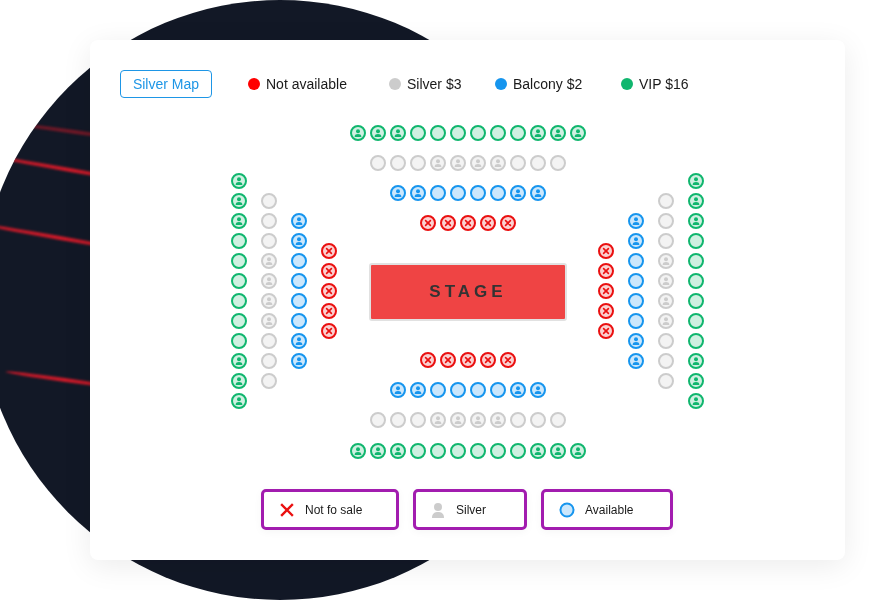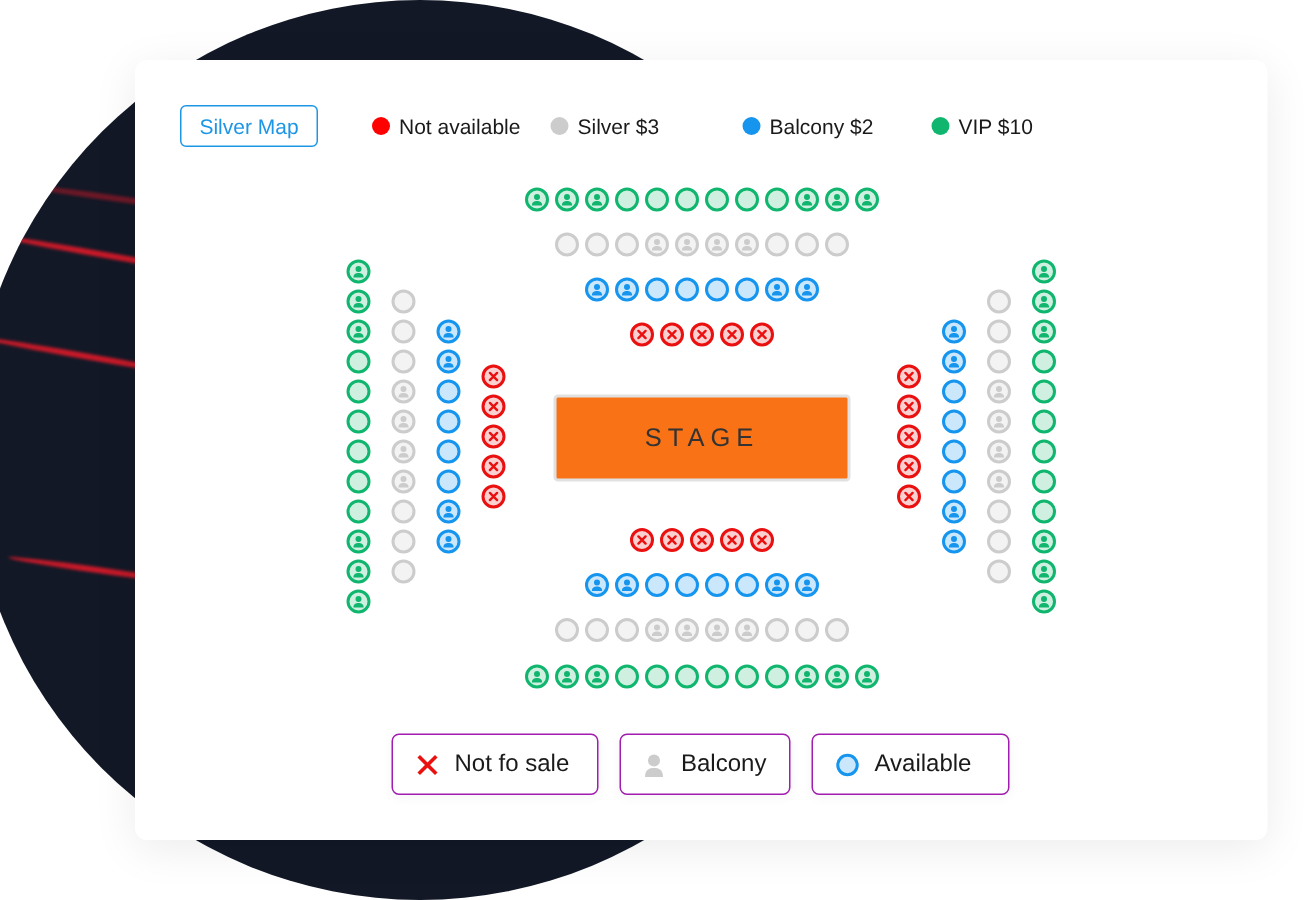--- a/index.html
+++ b/index.html
@@ -41,27 +41,27 @@
     display: flex; align-items: center; justify-content: center;
   }
   .seat svg { width: 10px; height: 10px; display: block; }
   .t-vip { border-color: #10b66e; background: #cff0e1; }
   .t-silver { border-color: #cccccc; background: #f3f3f3; }
   .t-balcony { border-color: #1695ee; background: #cbe7fc; }
   .t-na { border-color: #ea1010; background: #fbd0d0; }
   .stage {
     position: absolute; left: 369px; top: 263px; width: 198px; height: 58px;
     box-sizing: border-box; border: 2px solid #e1e1e1; border-radius: 3px;
-    background: #f97316; display: flex; align-items: center; justify-content: center;
-    font-weight: normal; font-size: 17px; letter-spacing: 4px; color: #333;
+    background: #ef4444; display: flex; align-items: center; justify-content: center;
+    font-weight: bold; font-size: 17px; letter-spacing: 4px; color: #333;
   }
   .key {
     position: absolute; top: 489px; height: 41px; box-sizing: border-box;
-    border: 1px solid #a21caf; border-radius: 5px; background: #fff;
-    display: flex; align-items: center; font-size: 16px; color: #1a1a1a;
+    border: 3px solid #a21caf; border-radius: 5px; background: #fff;
+    display: flex; align-items: center; font-size: 12px; color: #1a1a1a;
     box-shadow: 0 2px 8px rgba(0,0,0,0.04);
   }
   .key .kicon { width: 16px; height: 16px; display: flex; align-items: center; justify-content: center; margin-right: 10px; }
 </style>
 </head>
 <body>
 
 <div class="blob">
   <div class="stripe" style="left:25px;top:130px;width:140px;transform:rotate(8deg);opacity:0.5;"></div>
   <div class="stripe" style="left:10px;top:168px;width:160px;transform:rotate(10deg);"></div>
@@ -70,31 +70,31 @@
 </div>
 
 <div class="card"></div>
 
 <button class="large-map">Silver Map</button>
 
 <div class="legend-item" style="left:248px;">
   <span class="legend-dot" style="background:#ff0000;"></span>
   <span>Not available</span>
 </div>
-<div class="legend-item" style="left:367px;align-items:center;">
+<div class="legend-item" style="left:389px;align-items:center;">
   <span class="legend-dot" style="background:#cccccc;"></span>
   <span>Silver $3</span>
 </div>
 <div class="legend-item" style="left:495px;">
   <span class="legend-dot" style="background:#1695ee;"></span>
   <span>Balcony $2</span>
 </div>
 <div class="legend-item" style="left:621px;">
   <span class="legend-dot" style="background:#10b66e;"></span>
-  <span>VIP $10</span>
+  <span>VIP $16</span>
 </div>
 
 <div class="stage">STAGE</div>
 
 <div id="seats">
     <div class="seat t-vip" style="left: 358px; top: 133px;">
       <svg viewBox="0 0 10 10">
         <circle cx="5" cy="3.3" r="2" fill="#10b66e"></circle>
         <path d="M1.6 9 C1.6 6.6 3.2 6 5 6 C6.8 6 8.4 6.6 8.4 9 Z" fill="#10b66e"></path>
       </svg>
@@ -603,21 +603,21 @@
   </span>
   <span>Not fo sale</span>
 </div>
 <div class="key" style="left:413px;width:114px;padding-left:14px;">
   <span class="kicon">
     <svg width="14" height="16" viewBox="0 0 14 16">
         <circle cx="7" cy="5" r="4" fill="#cccccc"></circle>
         <path d="M1 16 C1 11 4 10 7 10 C10 10 13 11 13 16 Z" fill="#cccccc"></path>
       </svg>
   </span>
-  <span>Balcony</span>
+  <span>Silver</span>
 </div>
 <div class="key" style="left:541px;width:132px;padding-left:15px;">
   <span class="kicon">
     <svg width="16" height="16" viewBox="0 0 16 16">
         <circle cx="8" cy="8" r="6.5" fill="#cbe7fc" stroke="#1695ee" stroke-width="2"></circle>
       </svg>
   </span>
   <span>Available</span>
 </div>
 

